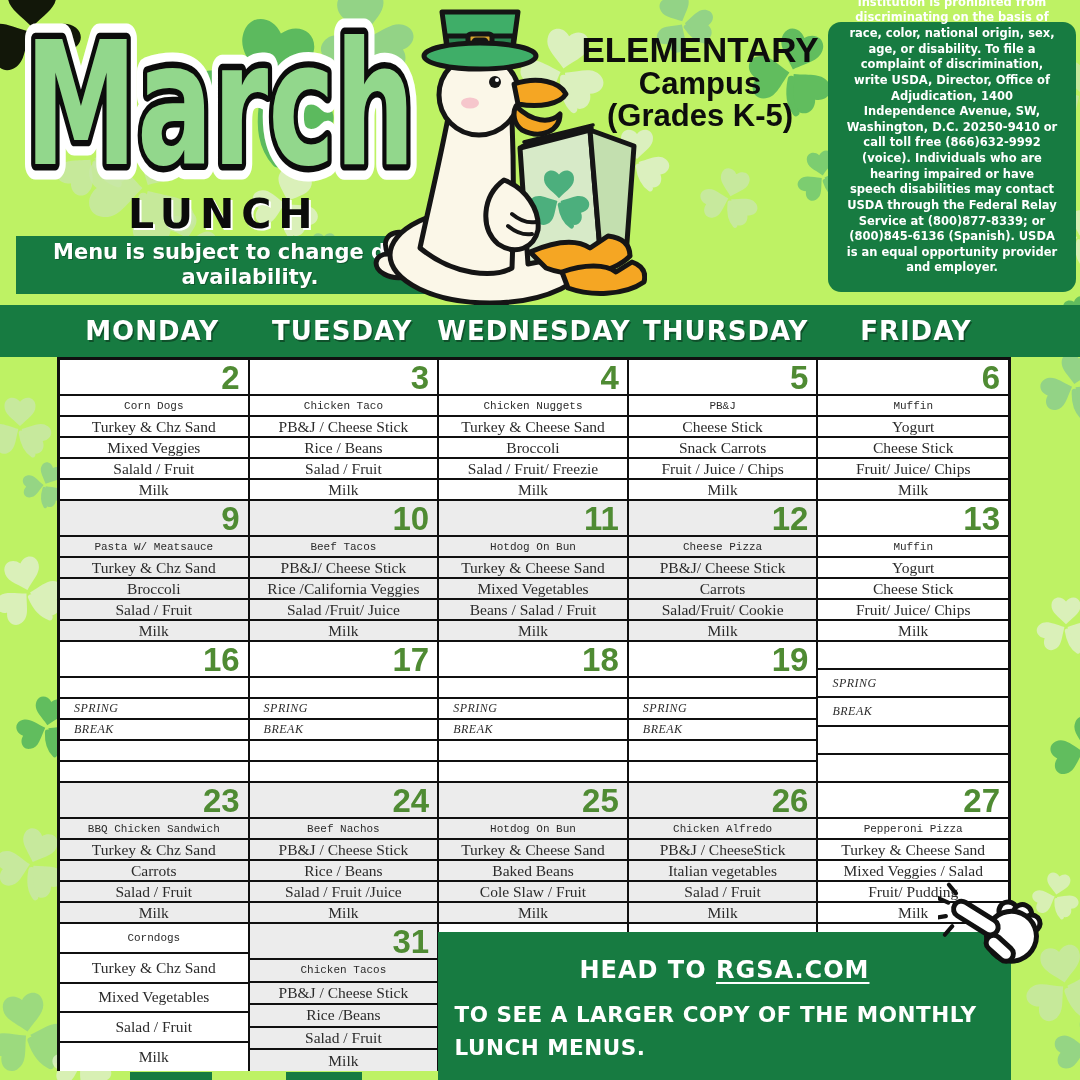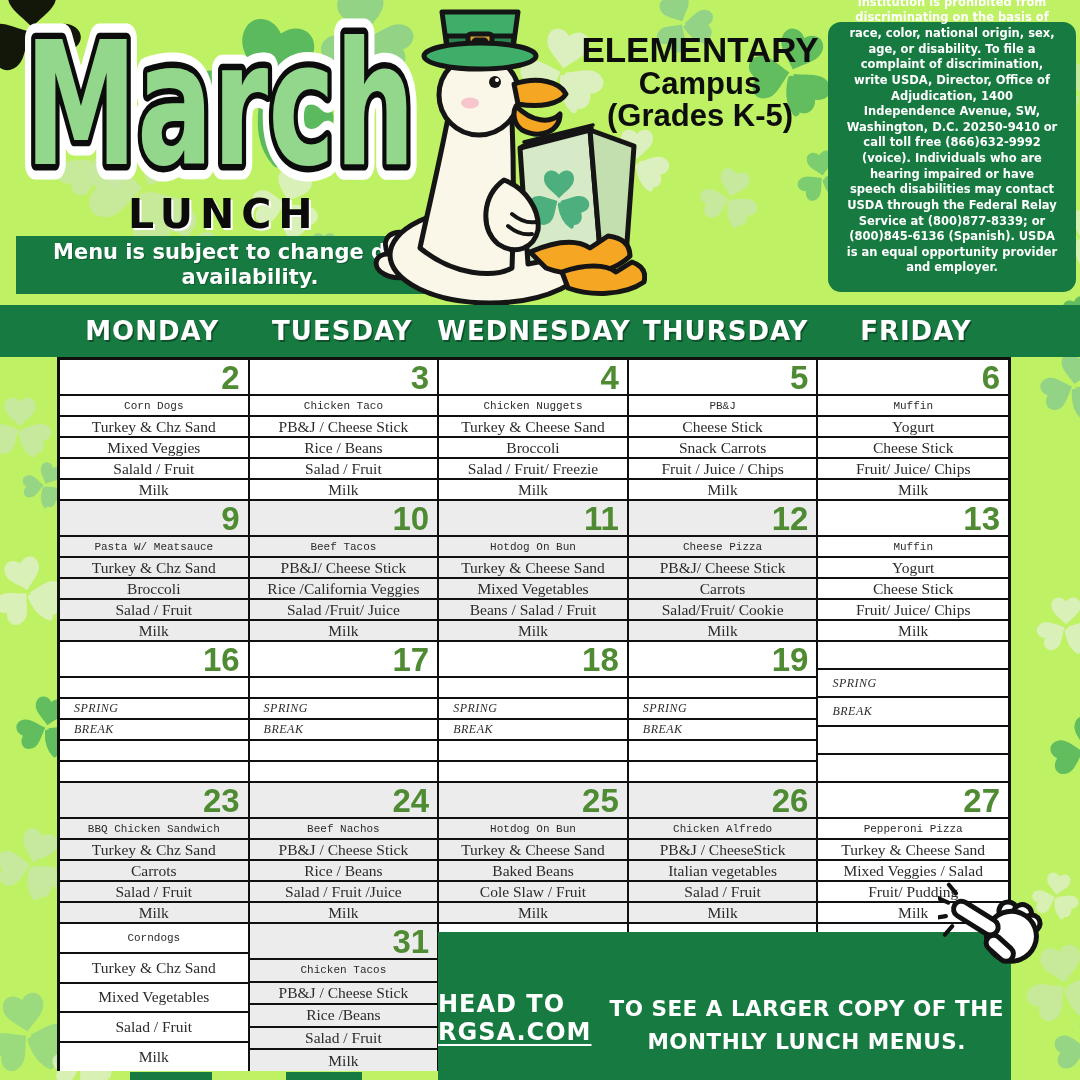--- a/index.html
+++ b/index.html
@@ -61,27 +61,27 @@
     justify-content:center;overflow:hidden;}
   .menu-row:last-child{border-bottom:none;}
   .menu-item{font-family:"Liberation Serif",serif;color:#2b2b2b;font-size:15.5px;
     white-space:nowrap;}
   .menu-row.first .menu-item{font-size:11px;font-family:Liberation Mono, monospace;}
   .break-week .menu-row{justify-content:flex-start;padding-left:14px;}
   .break-week .menu-item{font-size:12px;letter-spacing:.5px;font-style:italic;}
 
   
   #footer-box{position:absolute;left:438px;top:932px;width:573px;height:148px;z-index:5;
-    background:var(--dark-green);display:flex;align-items:center;
+    background:var(--dark-green);display:flex;flex-direction:column;align-items:center;
     padding-top:24px;box-sizing:border-box;}
   #footer-box .l1{color:#fff;font-family:"DejaVu Sans",sans-serif;font-weight:800;
     font-size:24px;letter-spacing:1px;}
   #footer-box .l1 .lnk{text-decoration:underline;text-underline-offset:4px;color:#fff;}
   #footer-box .l2{margin-top:14px;color:#fff;font-family:"DejaVu Sans",sans-serif;
-    font-weight:800;font-size:21.5px;letter-spacing:.5px;text-align:center;
+    font-weight:800;font-size:21.5px;letter-spacing:.5px;text-align:left;
     max-width:540px;line-height:1.55;}
   #hand-icon{position:absolute;left:938px;top:874px;z-index:6;}
   .stub{position:absolute;height:8px;background:var(--dark-green);z-index:1;}
   #stub-1{left:130px;top:1072px;width:82px;}
   #stub-2{left:286px;top:1072px;width:76px;}
 </style>
 </head>
 <body>
 
 <div class="page">

